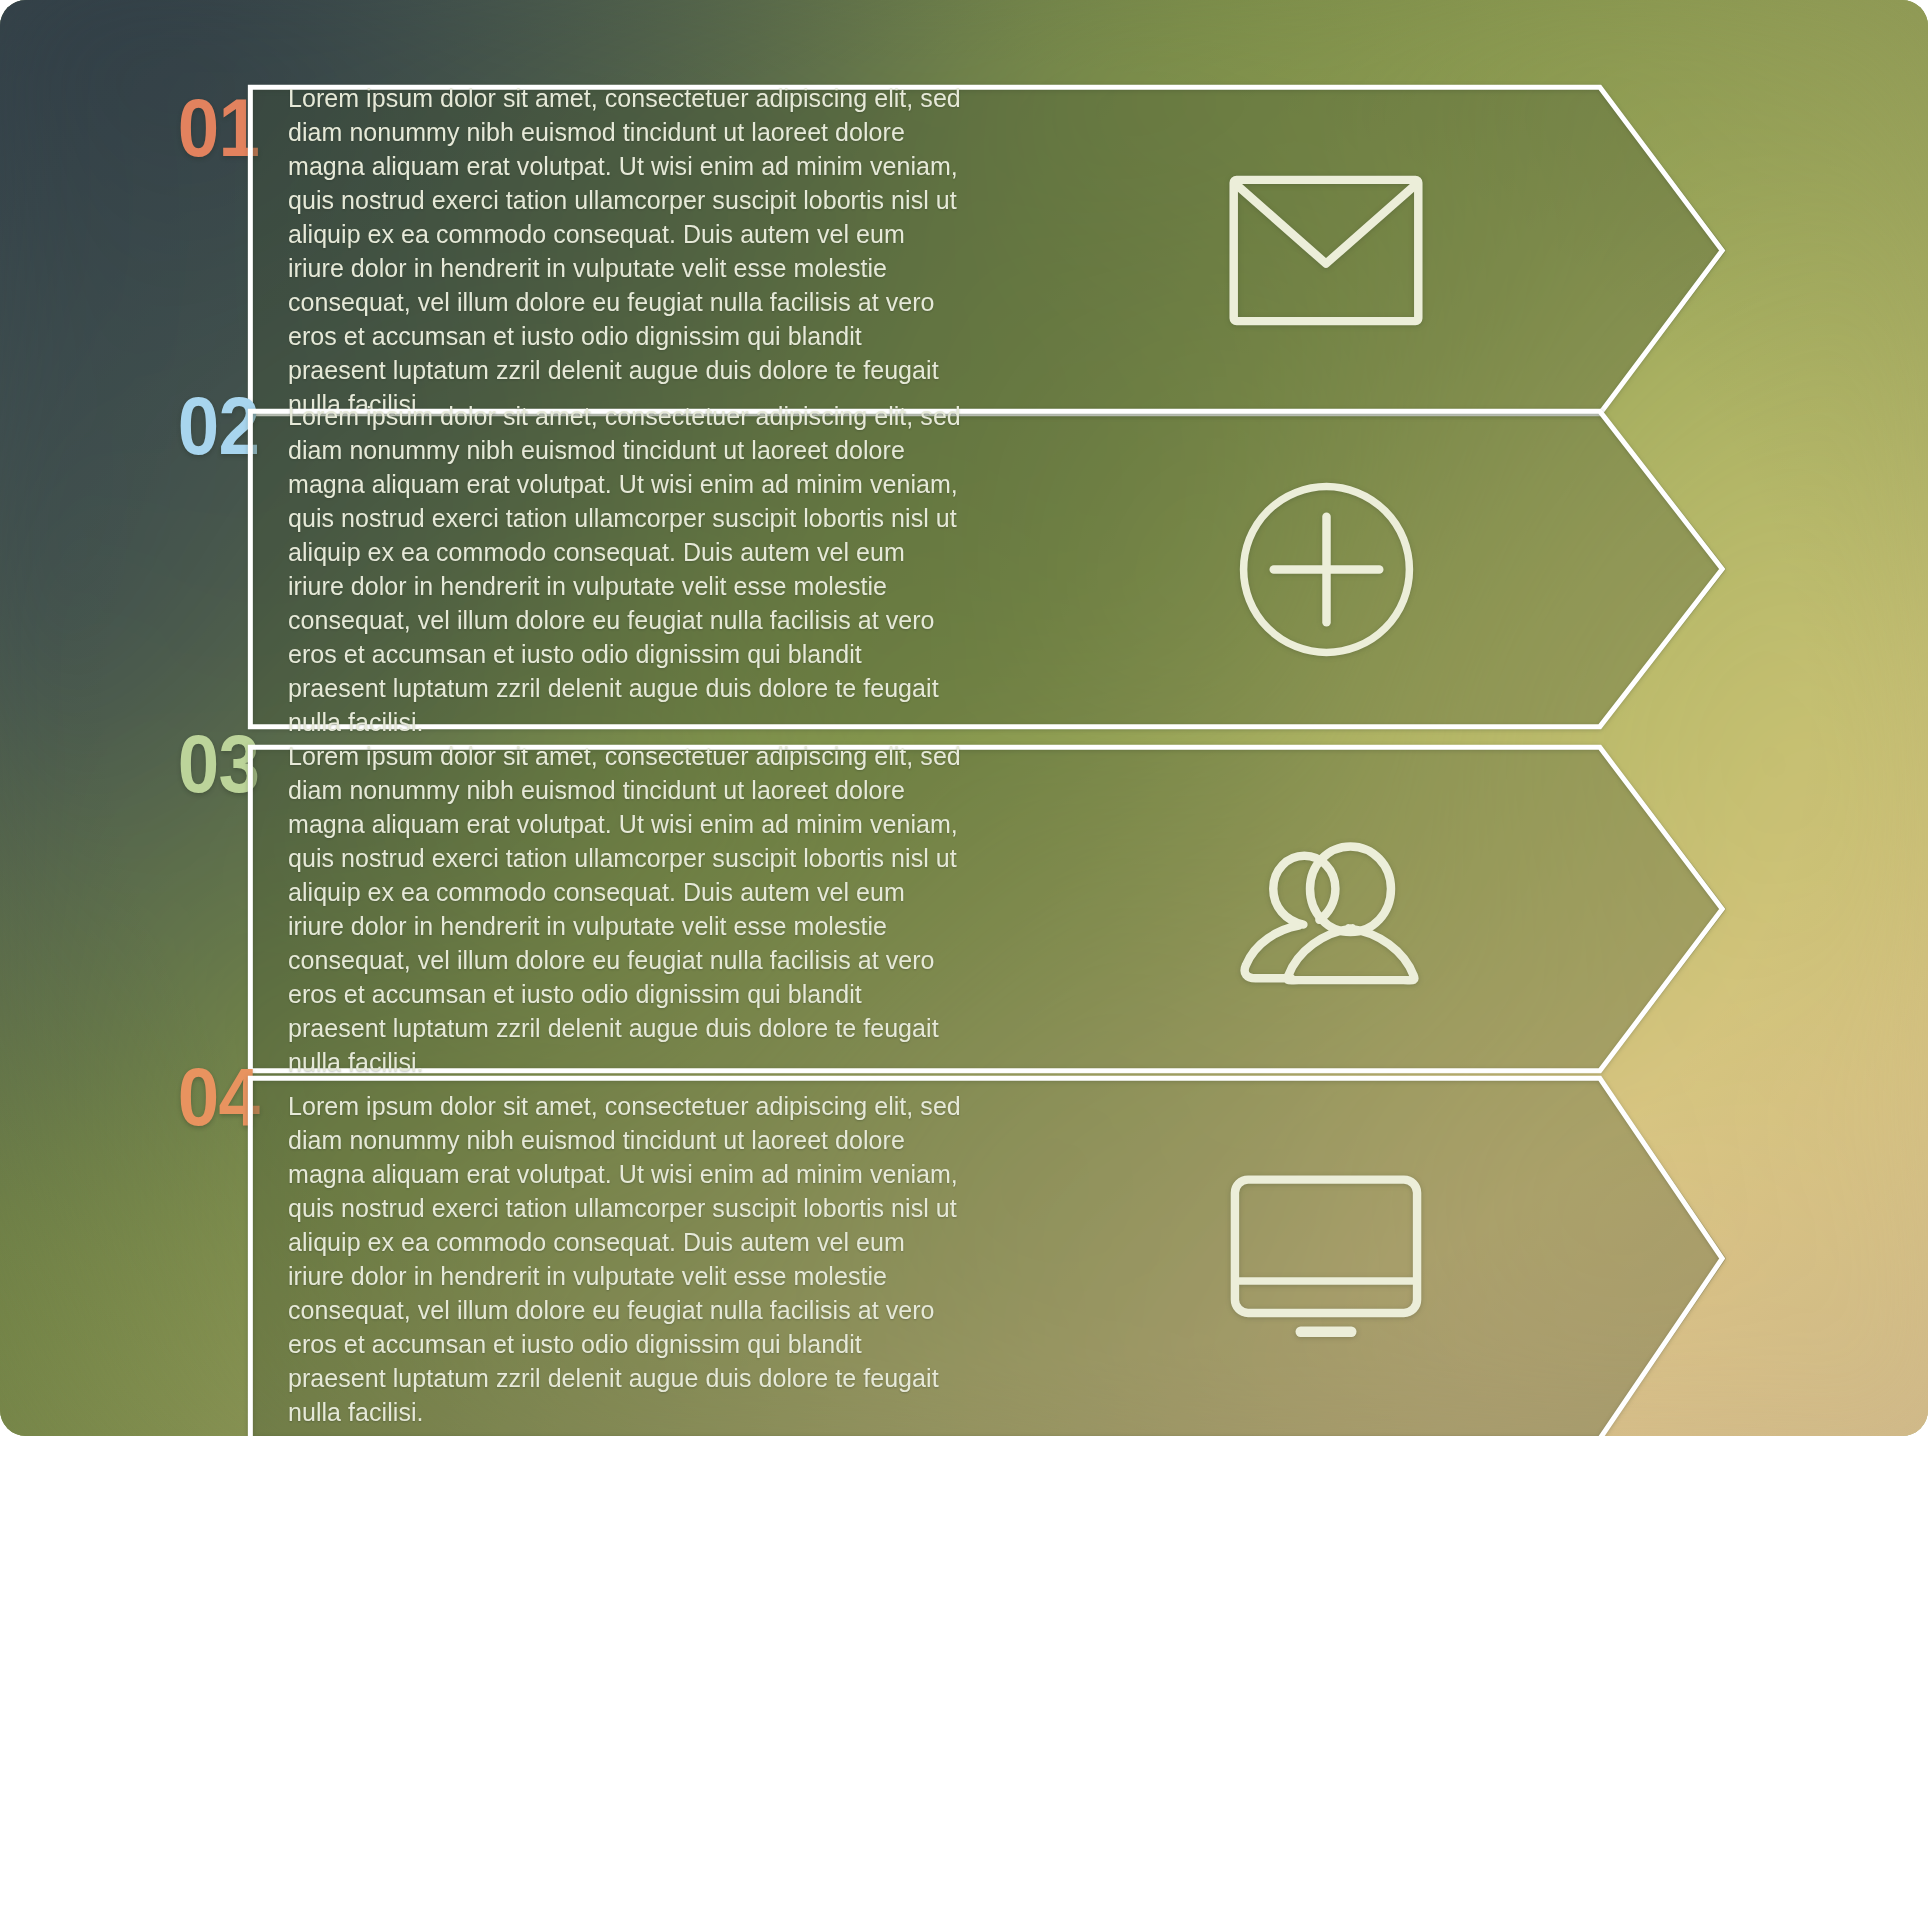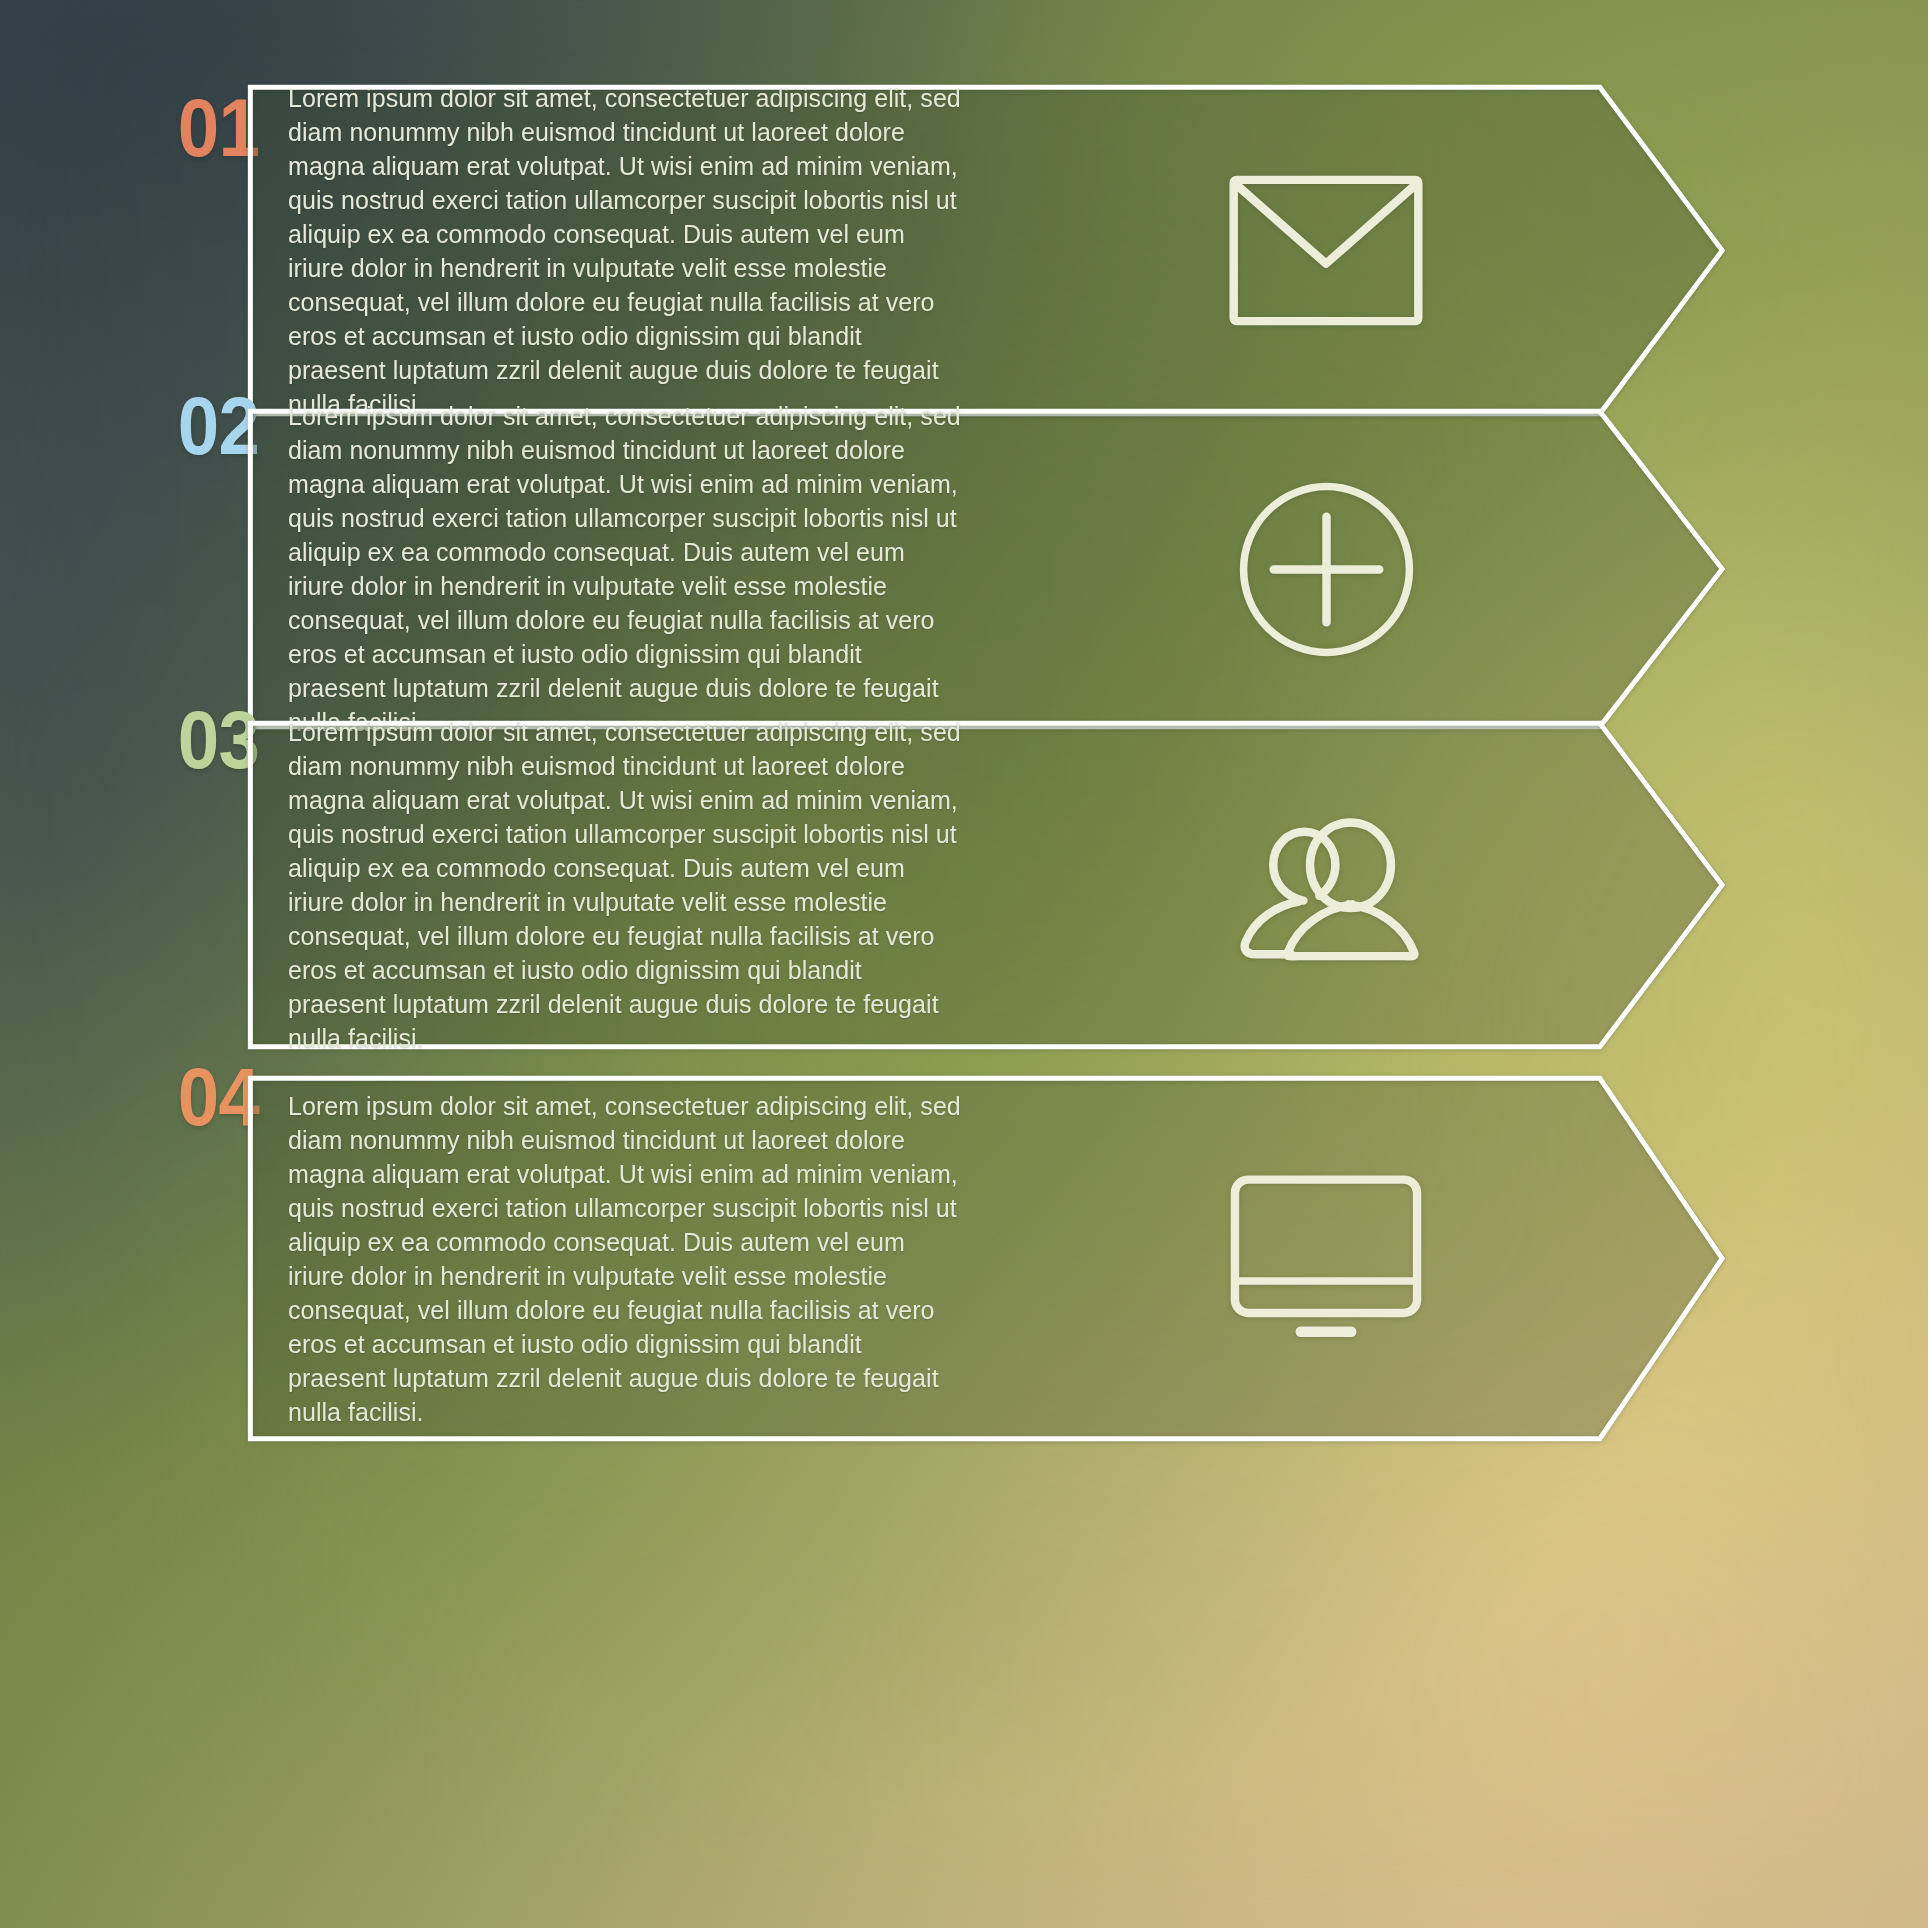--- a/index.html
+++ b/index.html
@@ -7,23 +7,24 @@
     padding: 0;
     width: 1928px;
     height: 1928px;
     overflow: hidden;
     font-family: "Liberation Sans", sans-serif;
   }
 
   #stage {
     position: relative;
     width: 1928px;
-    height: 1928px;
+    height: 1436px;
     overflow: hidden;
     background: #7f9150;
+    border-radius: 26px;
   }
 
   
   .bg-layer {
     position: absolute;
     inset: -113px;
     pointer-events: none;
   }
 
   .bg-base {
@@ -226,21 +227,21 @@
             <svg width="179" height="179" viewBox="0 0 190 190">
               <circle class="ico-stroke" cx="95" cy="95" r="88" stroke-width="8"></circle>
               <path class="ico-stroke" d="M95 39 V151" stroke-width="9"></path>
               <path class="ico-stroke" d="M39 95 H151" stroke-width="9"></path>
             </svg>
           </div>
         </div>
       </div>
     </div>
 
-    <div class="row" style="top:709px;height:328px;text-decoration:underline;">
+    <div class="row" style="top:733px;height:328px;text-decoration:underline;">
       <div class="step-number" style="top:-9.4px;color:#bcd49a;">03</div>
 
       <div class="banner" style="top:0;height:328px;">
         <div class="banner-shape"></div>
         <div class="banner-outline">
           <svg viewBox="0 0 1570 348" preserveAspectRatio="none">
             <path d="M2.5 2.5 H1436 L1566 174 L1436 345.5 H2.5 Z"></path>
           </svg>
         </div>
         <div class="banner-body">

